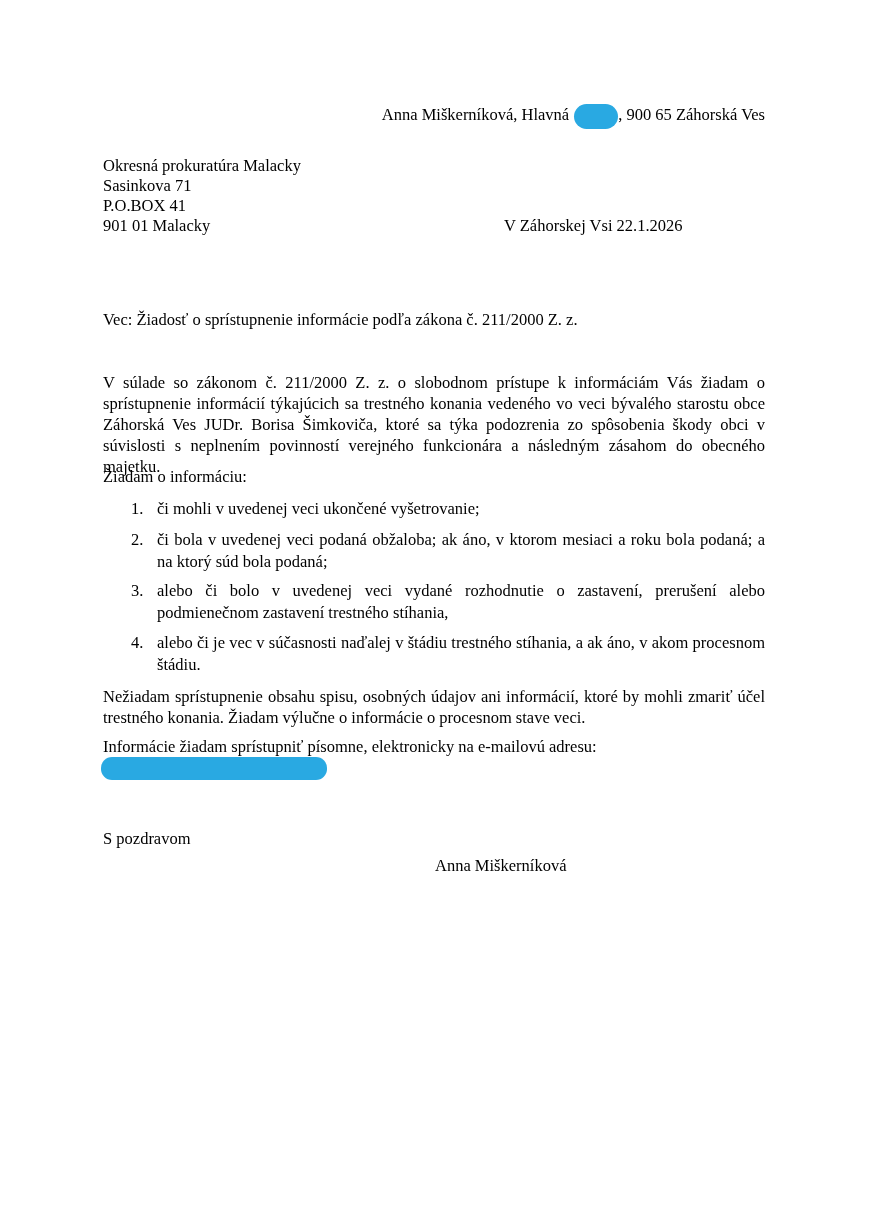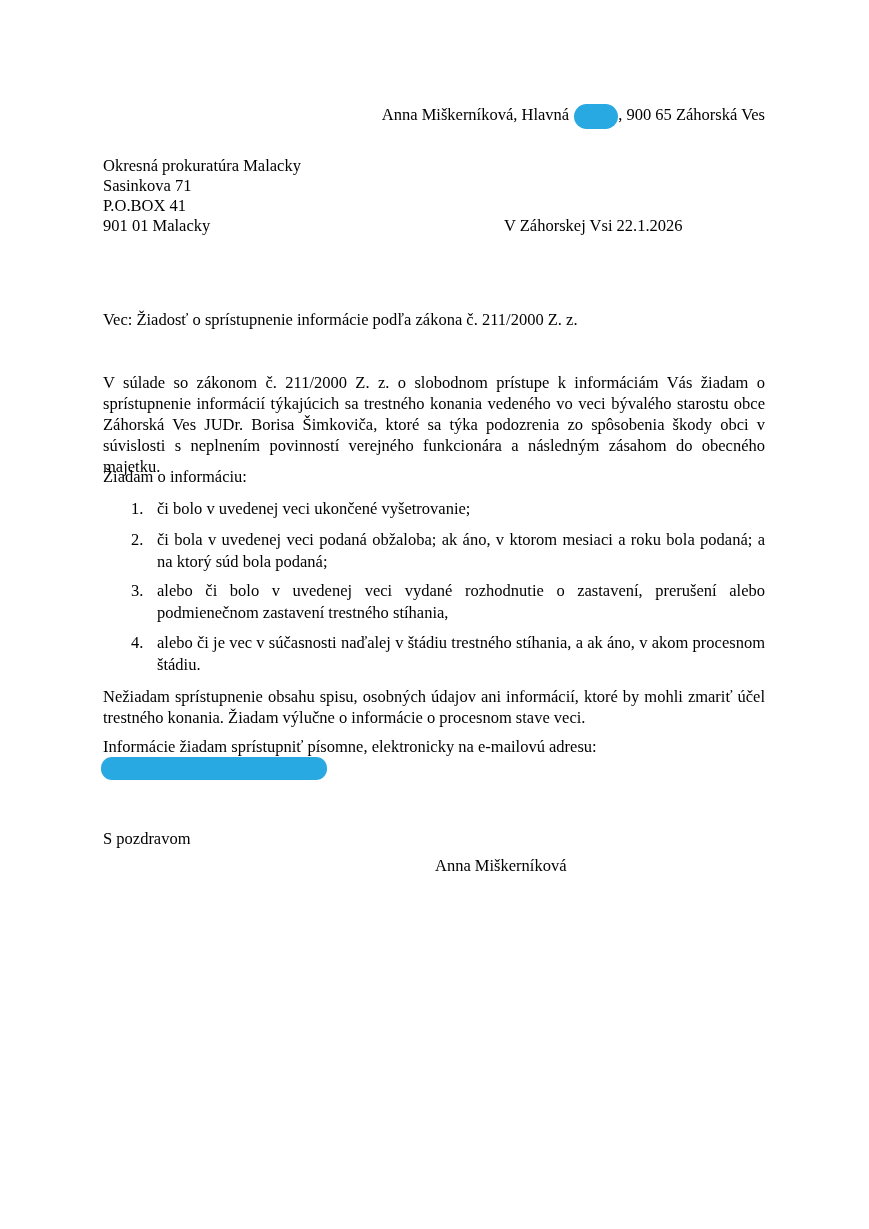--- a/index.html
+++ b/index.html
@@ -86,21 +86,21 @@
   </div>
 
   <p class="block subject bold">Vec: Žiadosť o sprístupnenie informácie podľa zákona č. 211/2000 Z. z.</p>
 
   <p class="block para-intro just">V súlade so zákonom č. 211/2000 Z. z. o slobodnom prístupe k informáciám Vás žiadam o sprístupnenie informácií týkajúcich sa trestného konania vedeného vo veci bývalého starostu obce Záhorská Ves JUDr. Borisa Šimkoviča, ktoré sa týka podozrenia zo spôsobenia škody obci v súvislosti s neplnením povinností verejného funkcionára a následným zásahom do obecného majetku.</p>
 
   <p class="block list-intro">Žiadam o informáciu:</p>
 
   <div class="list-item li-1">
     <span class="list-num">1.</span>
-    <span><span>či bolo v uvedenej veci </span><span class="b">ukončené vyšetrovanie</span><span>;</span></span>
+    <span><span>či mohli v uvedenej veci </span><span class="b">ukončené vyšetrovanie</span><span>;</span></span>
   </div>
 
   <div class="list-item li-2">
     <span class="list-num">2.</span>
     <span><span>či bola v uvedenej veci </span><span class="b">podaná obžaloba</span><span>; ak áno, </span><span class="b">v ktorom mesiaci a roku bola podaná</span><span>; a </span><span class="b">na ktorý súd bola podaná</span><span>;</span></span>
   </div>
 
   <div class="list-item li-3">
     <span class="list-num">3.</span>
     <span><span>alebo či bolo v uvedenej veci vydané </span><span class="b">rozhodnutie o zastavení, prerušení alebo podmienečnom zastavení trestného stíhania</span><span>,</span></span>

